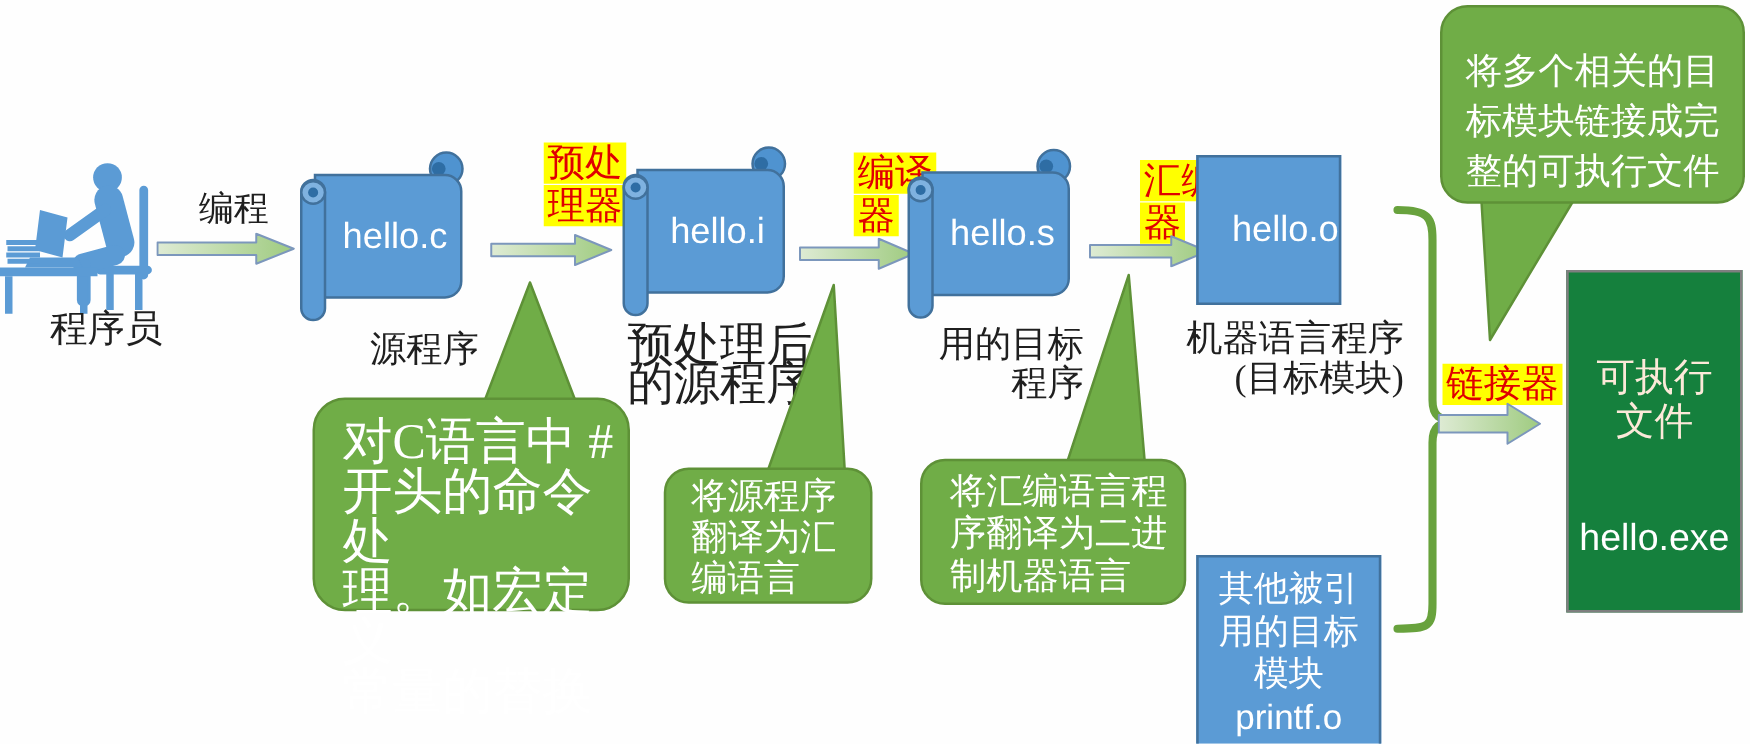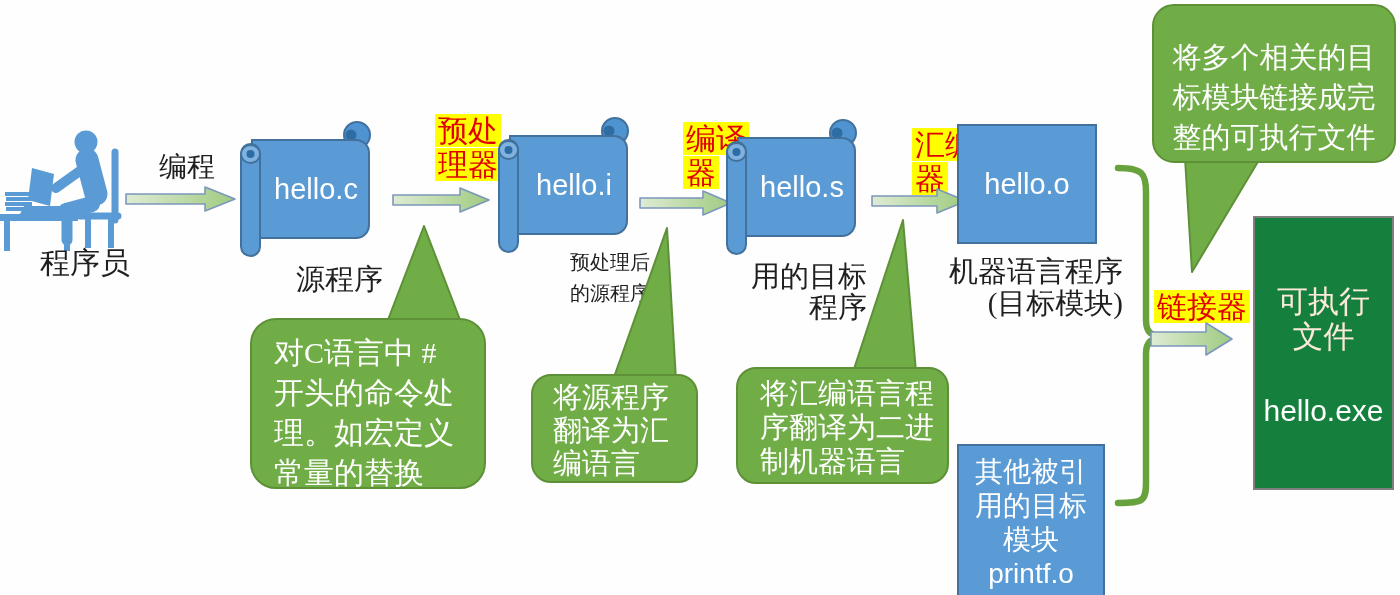--- a/index.html
+++ b/index.html
@@ -93,21 +93,21 @@
     <svg width="142" height="145" viewBox="0 0 142 145">
       <circle cx="119" cy="19" r="13" fill="#4F93D0" stroke="#41719C" stroke-width="2"></circle>
       <circle cx="113" cy="19" r="5.5" fill="#2E6DA4"></circle>
       <path d="M14 24 H118 A13 13 0 0 1 131 37 V109 A13 13 0 0 1 118 122 H14 Z" fill="#5B9BD5" stroke="#41719C" stroke-width="2"></path>
       <rect x="3" y="28" width="19" height="112" rx="9.5" fill="#5B9BD5" stroke="#41719C" stroke-width="2"></rect>
       <ellipse cx="12.5" cy="38" rx="9.5" ry="9" fill="#7FB2E0" stroke="#41719C" stroke-width="2"></ellipse>
       <circle cx="12.5" cy="38" r="4" fill="#2E6DA4"></circle>
     </svg>
     <div class="file sans">hello.i</div>
   </div>
-  <div class="abs label" style="left:490px;top:247px;width:160px;font-size:20px;line-height:31px">
+  <div class="abs label" style="left:490px;top:261px;width:160px;font-size:37px;line-height:31px">
     <div>预处理后</div>
     <div>的源程序</div>
   </div>
 
   <div class="abs toolbox hlwrap" style="left:647px;top:122px;width:67px"><span class="hl">编译器</span></div>
   <svg class="abs" style="left:639px;top:190px" width="94" height="26" viewBox="0 0 94 26">
     <defs>
         <linearGradient id="g3" x1="0" y1="0" x2="1" y2="0">
       <stop offset="0" stop-color="#DEEBD4"></stop>
           <stop offset="1" stop-color="#9FCB80"></stop>
@@ -136,21 +136,21 @@
   <svg class="abs" style="left:871px;top:188px" width="97" height="26" viewBox="0 0 97 26">
     <defs>
         <linearGradient id="g4" x1="0" y1="0" x2="1" y2="0">
       <stop offset="0" stop-color="#DEEBD4"></stop>
           <stop offset="1" stop-color="#9FCB80"></stop>
         </linearGradient>
       </defs>
     <polygon points="1,8 66,8 66,1 95,13 66,25 66,18 1,18" fill="url(#g4)" stroke="#7C97BC" stroke-width="1.6" stroke-linejoin="round"></polygon>
   </svg>
 
-  <div class="abs node sans" style="left:957px;top:124px;width:140px;height:120px;display:flex;align-items:center;justify-content:center;font-size:29px">
+  <div class="abs node sans" style="left:957px;top:124px;width:116px;height:120px;display:flex;align-items:center;justify-content:flex-end;font-size:29px">
     <span>hello.o</span>
   </div>
   <div class="abs label" style="left:933px;top:255px;width:190px;font-size:29px;line-height:32px">
     <div>机器语言程序</div>
     <div>(目标模块)</div>
   </div>
 
   <svg class="abs" style="left:1105px;top:158px" width="80" height="355" viewBox="0 0 80 355">
     <path d="M13 10 C38 10 41 16 41 34 L41 162 C41 174 45 179 64 179 C45 179 41 184 41 196 L41 325 C41 343 38 345 13 345" fill="none" stroke="#68A23D" stroke-width="6.5" stroke-linecap="round"></path>
   </svg>
@@ -173,27 +173,27 @@
         </linearGradient>
       </defs>
     <polygon points="1,12 56,12 56,3 82,19 56,35 56,26 1,26" fill="url(#g5)" stroke="#7C97BC" stroke-width="1.6" stroke-linejoin="round"></polygon>
   </svg>
 
   <div class="abs" style="left:1253px;top:216px;width:141px;height:274px;background:#15803d;border:2px solid #7f7f7f;box-sizing:border-box">
     <div class="center" style="margin-top:66px;font-size:31px;line-height:35px;color:#FCE9D9">
       <div>可执行</div>
       <div>文件</div>
     </div>
-    <div class="center sans" style="margin-top:40px;font-size:30px;color:#ffffff">hello.exe</div>
+    <div class="center sans" style="margin-top:60px;font-size:30px;color:#ffffff">hello.exe</div>
   </div>
 
   <svg class="tail" style="left:380px;top:220px" width="90" height="110" viewBox="0 0 90 110">
     <polygon points="44,6 6,105 82,105" fill="#70AD47" stroke="#5E9137" stroke-width="2" stroke-linejoin="round"></polygon>
   </svg>
-  <div class="abs bubble" style="left:250px;top:318px;width:236px;height:171px;border-radius:26px;padding:13px 0 0 22px;font-size:30px;line-height:40px">
+  <div class="abs bubble" style="left:250px;top:318px;width:254px;height:171px;border-radius:26px;padding:13px 0 0 22px;font-size:40px;line-height:40px">
     <div>对C语言中 #</div>
     <div>开头的命令处</div>
     <div>理。如宏定义</div>
     <div>常量的替换</div>
   </div>
 
   <svg class="tail" style="left:608px;top:222px" width="75" height="165" viewBox="0 0 75 165">
     <polygon points="59,6 5,158 68,158" fill="#70AD47" stroke="#5E9137" stroke-width="2" stroke-linejoin="round"></polygon>
   </svg>
   <div class="abs bubble" style="left:531px;top:374px;width:167px;height:109px;border-radius:20px;padding:5px 0 0 20px;font-size:29px;line-height:33px">

